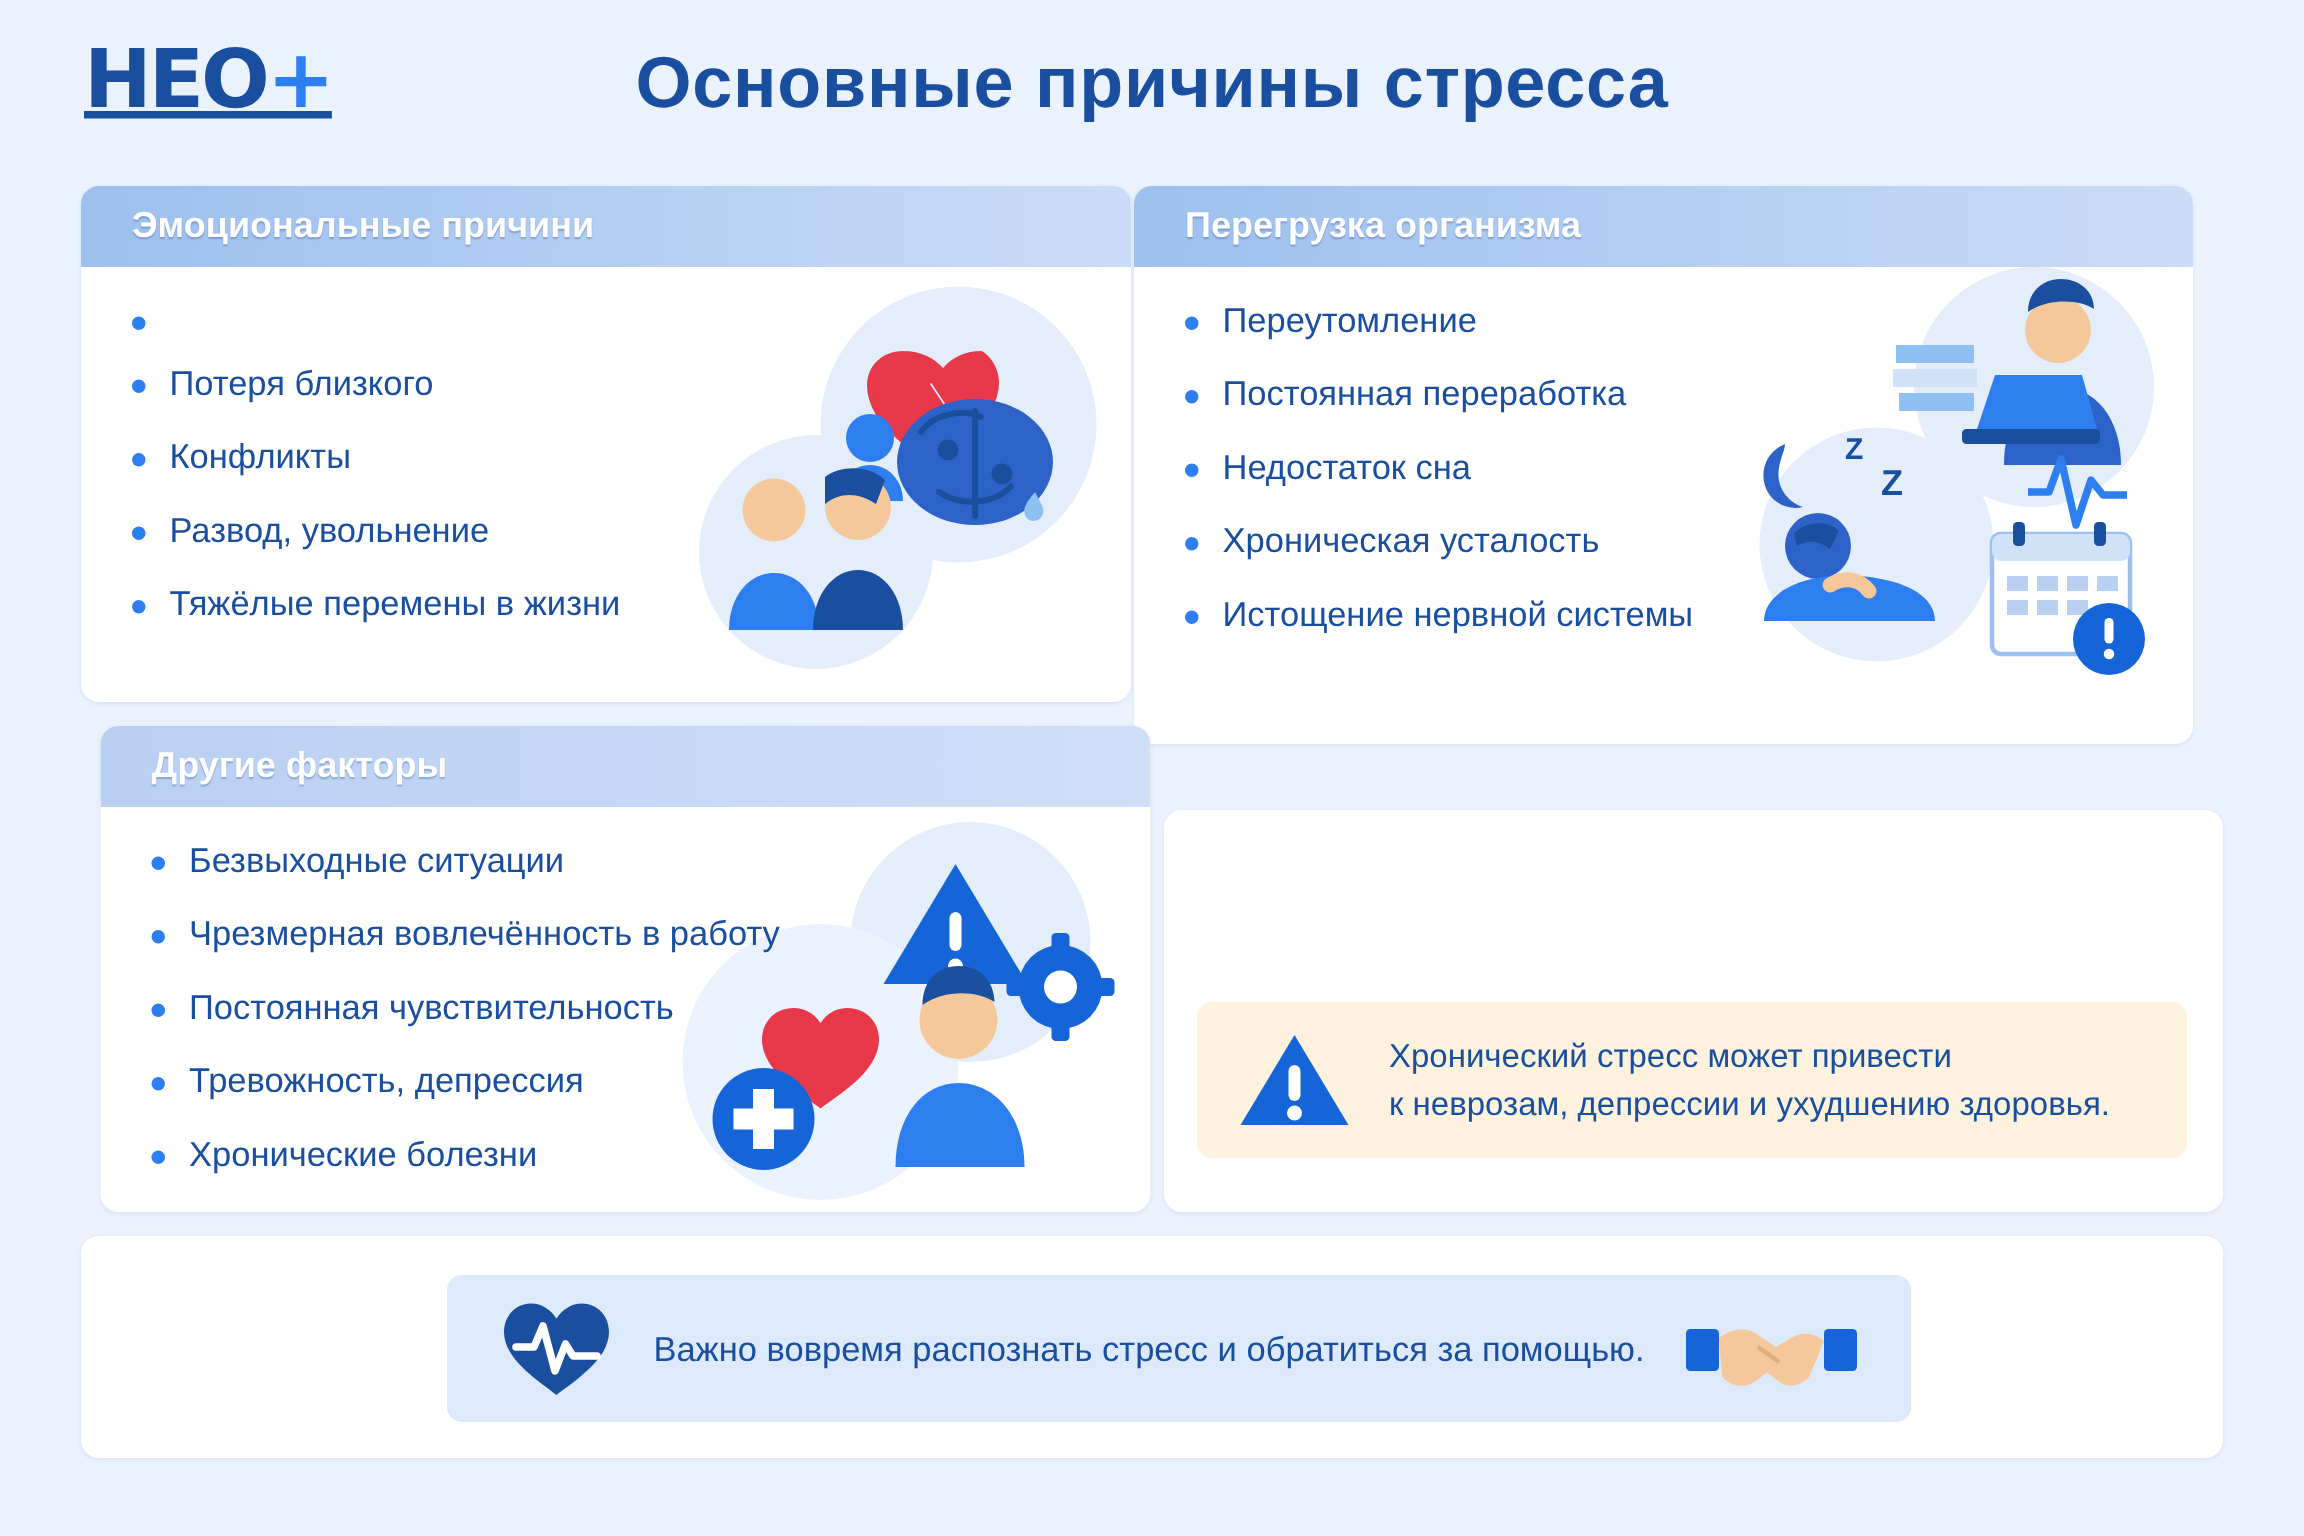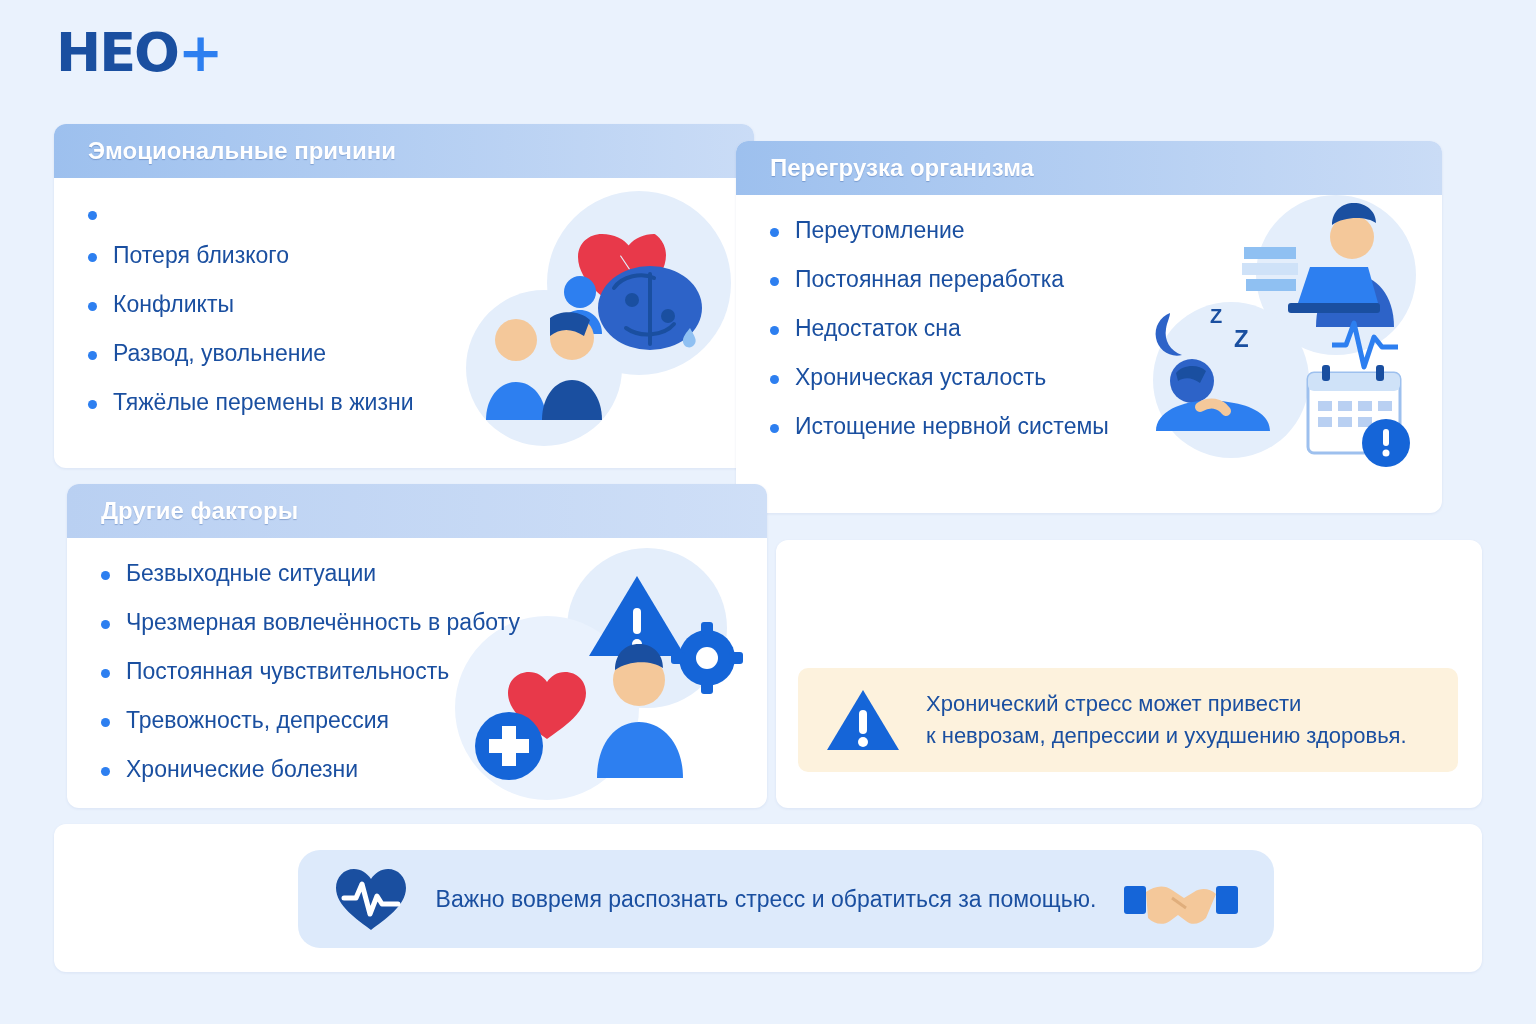--- a/index.html
+++ b/index.html
@@ -27,20 +27,21 @@
     position: absolute;
     left: 56px;
     top: 26px;
     font-size: 54px;
     font-weight: bold;
     letter-spacing: -2px;
     color: #1a4fa0;
     font-family: "DejaVu Sans", sans-serif;
     line-height: 1;
     white-space: nowrap;
+    text-decoration: underline;
   }
   .logo .plus { color: #2d7ff0; }
   .main-title {
     position: absolute;
     left: 0; right: 0;
     top: 28px;
     text-align: center;
     font-size: 48px;
     font-weight: bold;
     color: #1a4fa0;
@@ -94,21 +95,21 @@
     width: 9px; height: 9px;
     border-radius: 50%;
     background: #2d7ff0;
     margin-top: 11px;
     margin-right: 16px;
     flex: none;
   }
 
   
   #card-emotional { left: 54px;  top: 124px; width: 700px; height: 344px; }
-  #card-overload  { left: 736px; top: 124px; width: 706px; height: 372px; margin-top: 17px; }
+  #card-overload  { left: 756px; top: 124px; width: 706px; height: 372px; }
   #card-other     { left: 54px;  top: 484px; width: 700px; height: 324px; margin-left: 13px; }
   #card-warning   { left: 776px; top: 540px; width: 706px; height: 268px; }
   #card-footer    { left: 54px;  top: 824px; width: 1428px; height: 148px; }
 
   
   .illus {
     position: absolute;
     z-index: 1;
     pointer-events: none;
   }
@@ -134,38 +135,39 @@
   }
 
   
   .footer-strip {
     position: absolute;
     left: 244px;
     top: 26px;
     width: 976px;
     height: 98px;
     background: #ddeafb;
-    border-radius: 22px;
+    border-radius: 10px;
     display: flex;
     align-items: center;
     justify-content: center;
     gap: 26px;
   }
   .footer-text {
     font-size: 23px;
     color: #1a4fa0;
   }
 </style>
 </head>
 <body>
 
 <div class="header">
   <div class="logo">
     <span>НЕО</span><span class="plus">+</span>
   </div>
+  <div class="main-title">Основные причины стресса</div>
 </div>
 
 <div class="card" id="card-emotional">
   <div class="card-head blue">
     <span class="card-head-title">Эмоциональные причини</span>
   </div>
   <div class="card-body">
 
     <svg class="illus" style="left:400px; top:10px;" width="300" height="260" viewBox="0 0 300 260">
       <circle cx="185" cy="95" r="92" fill="#e4eefb"></circle>

